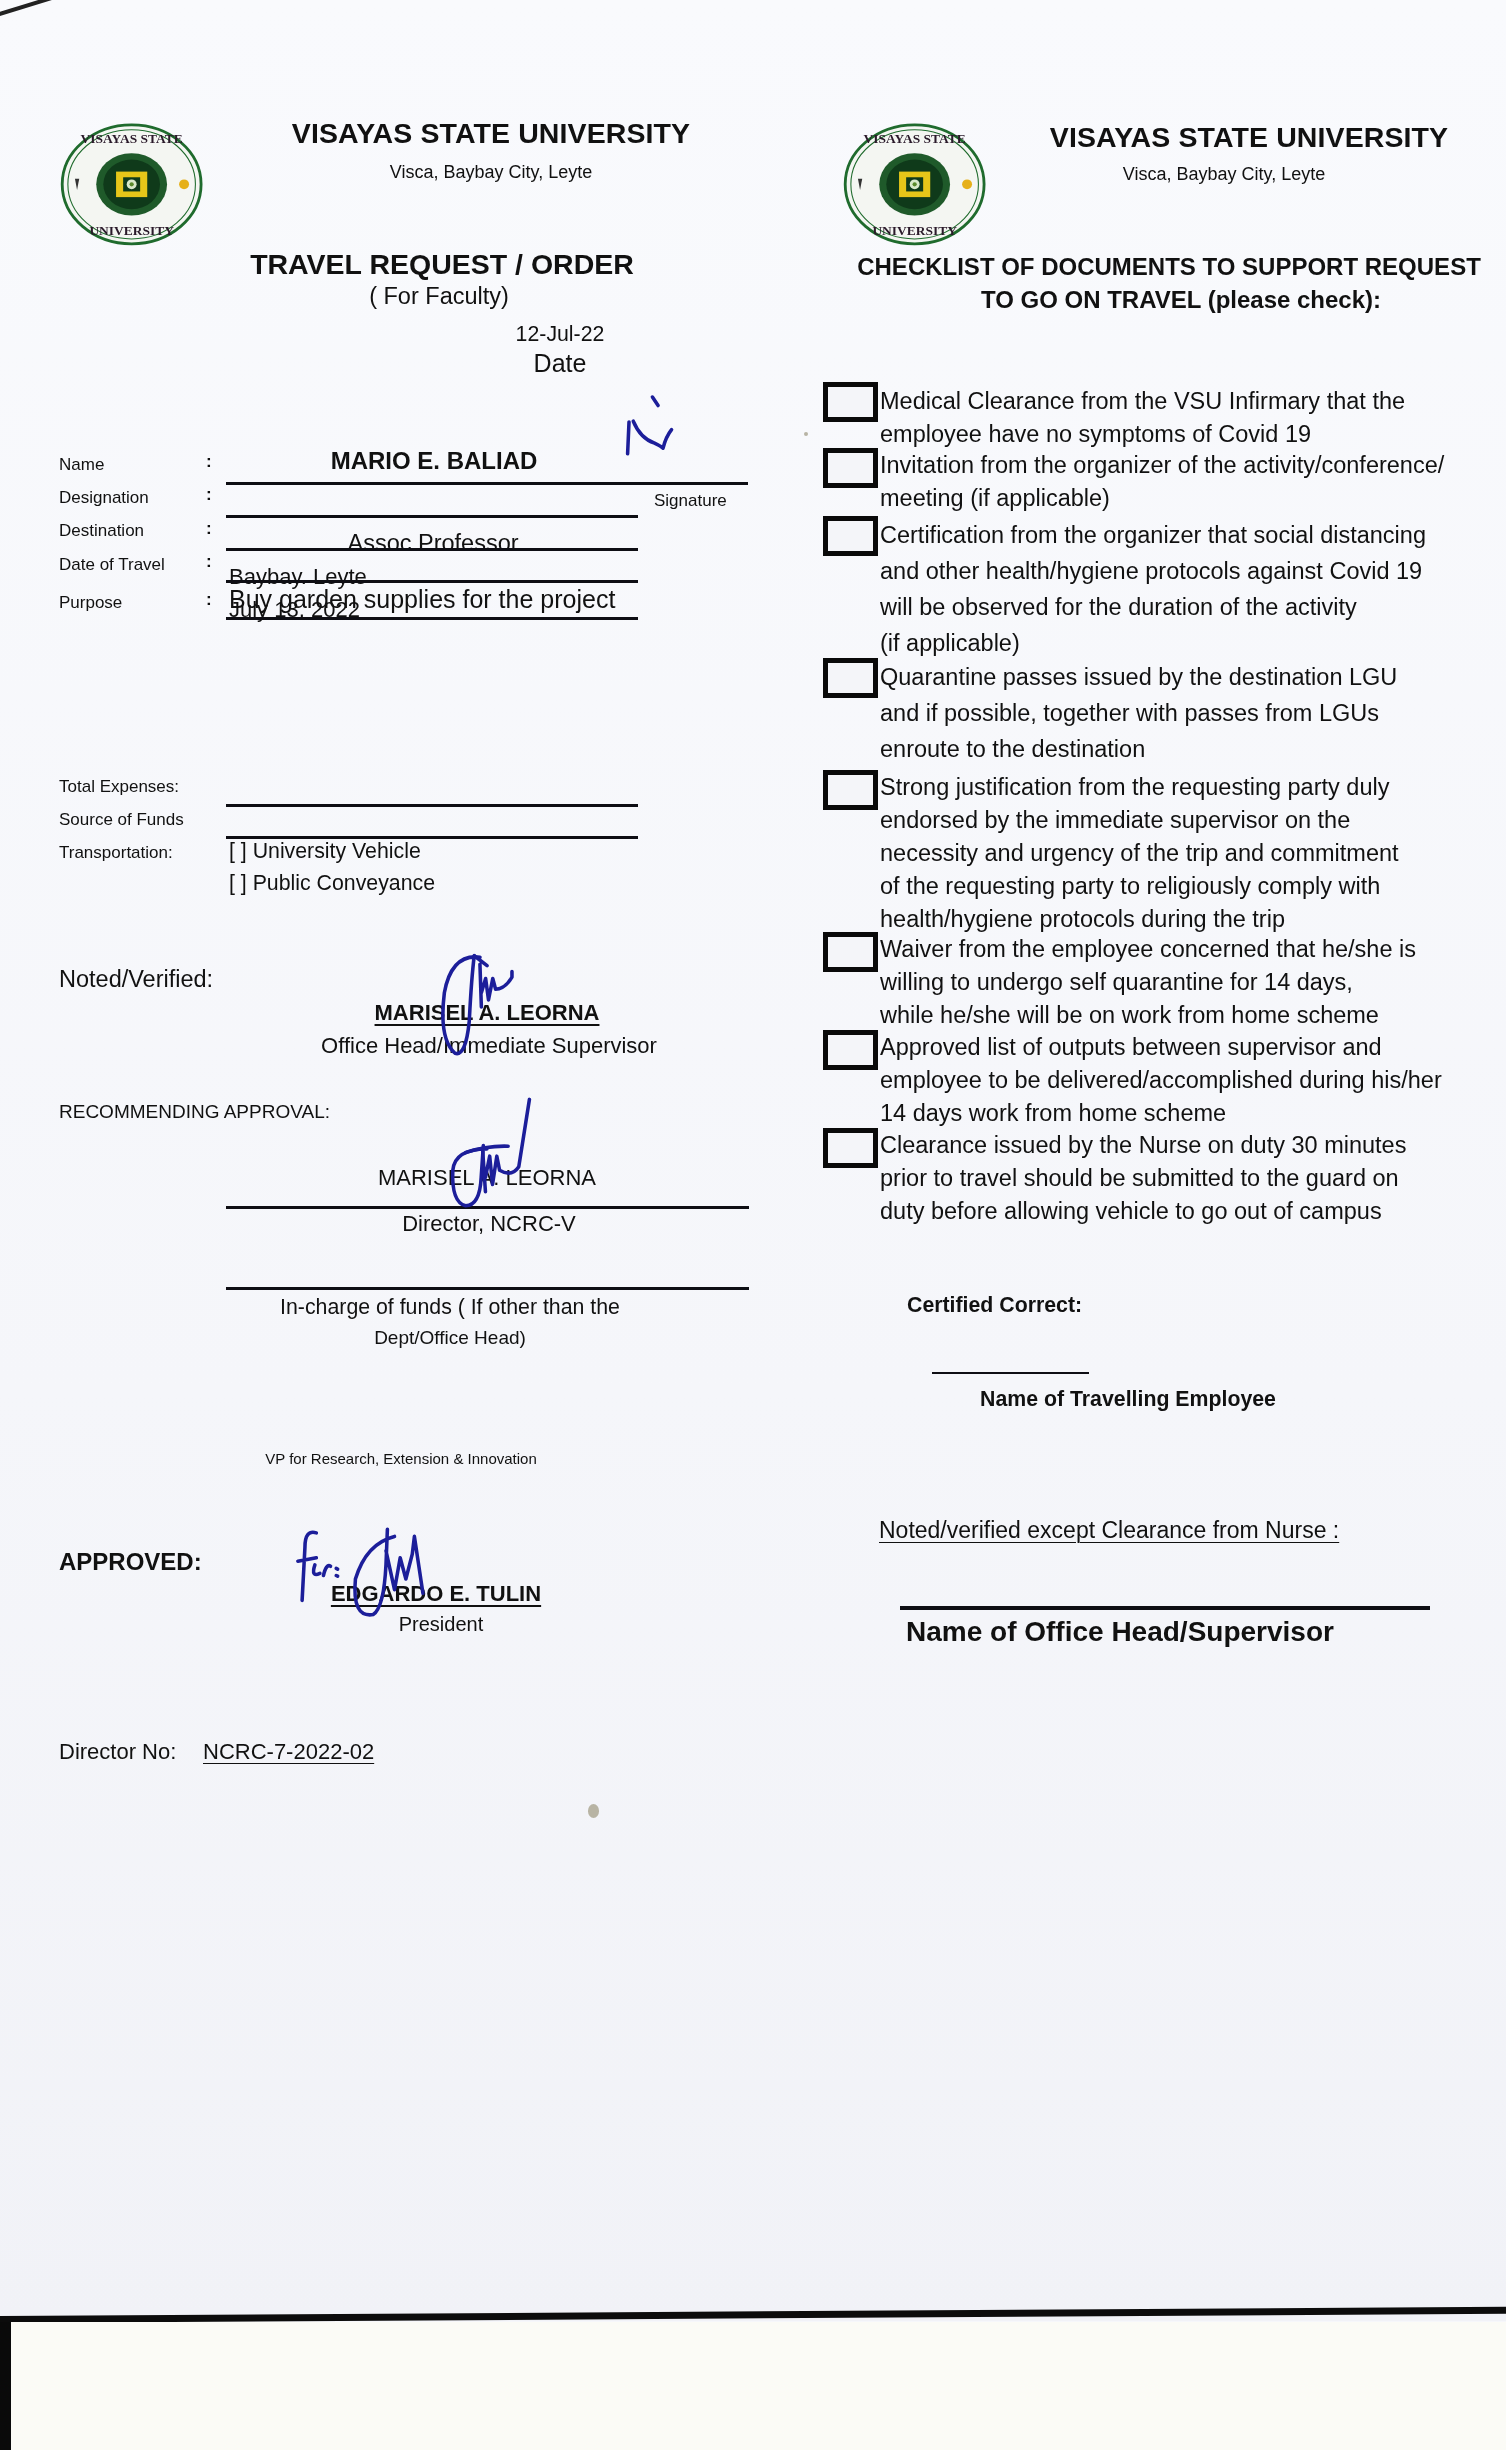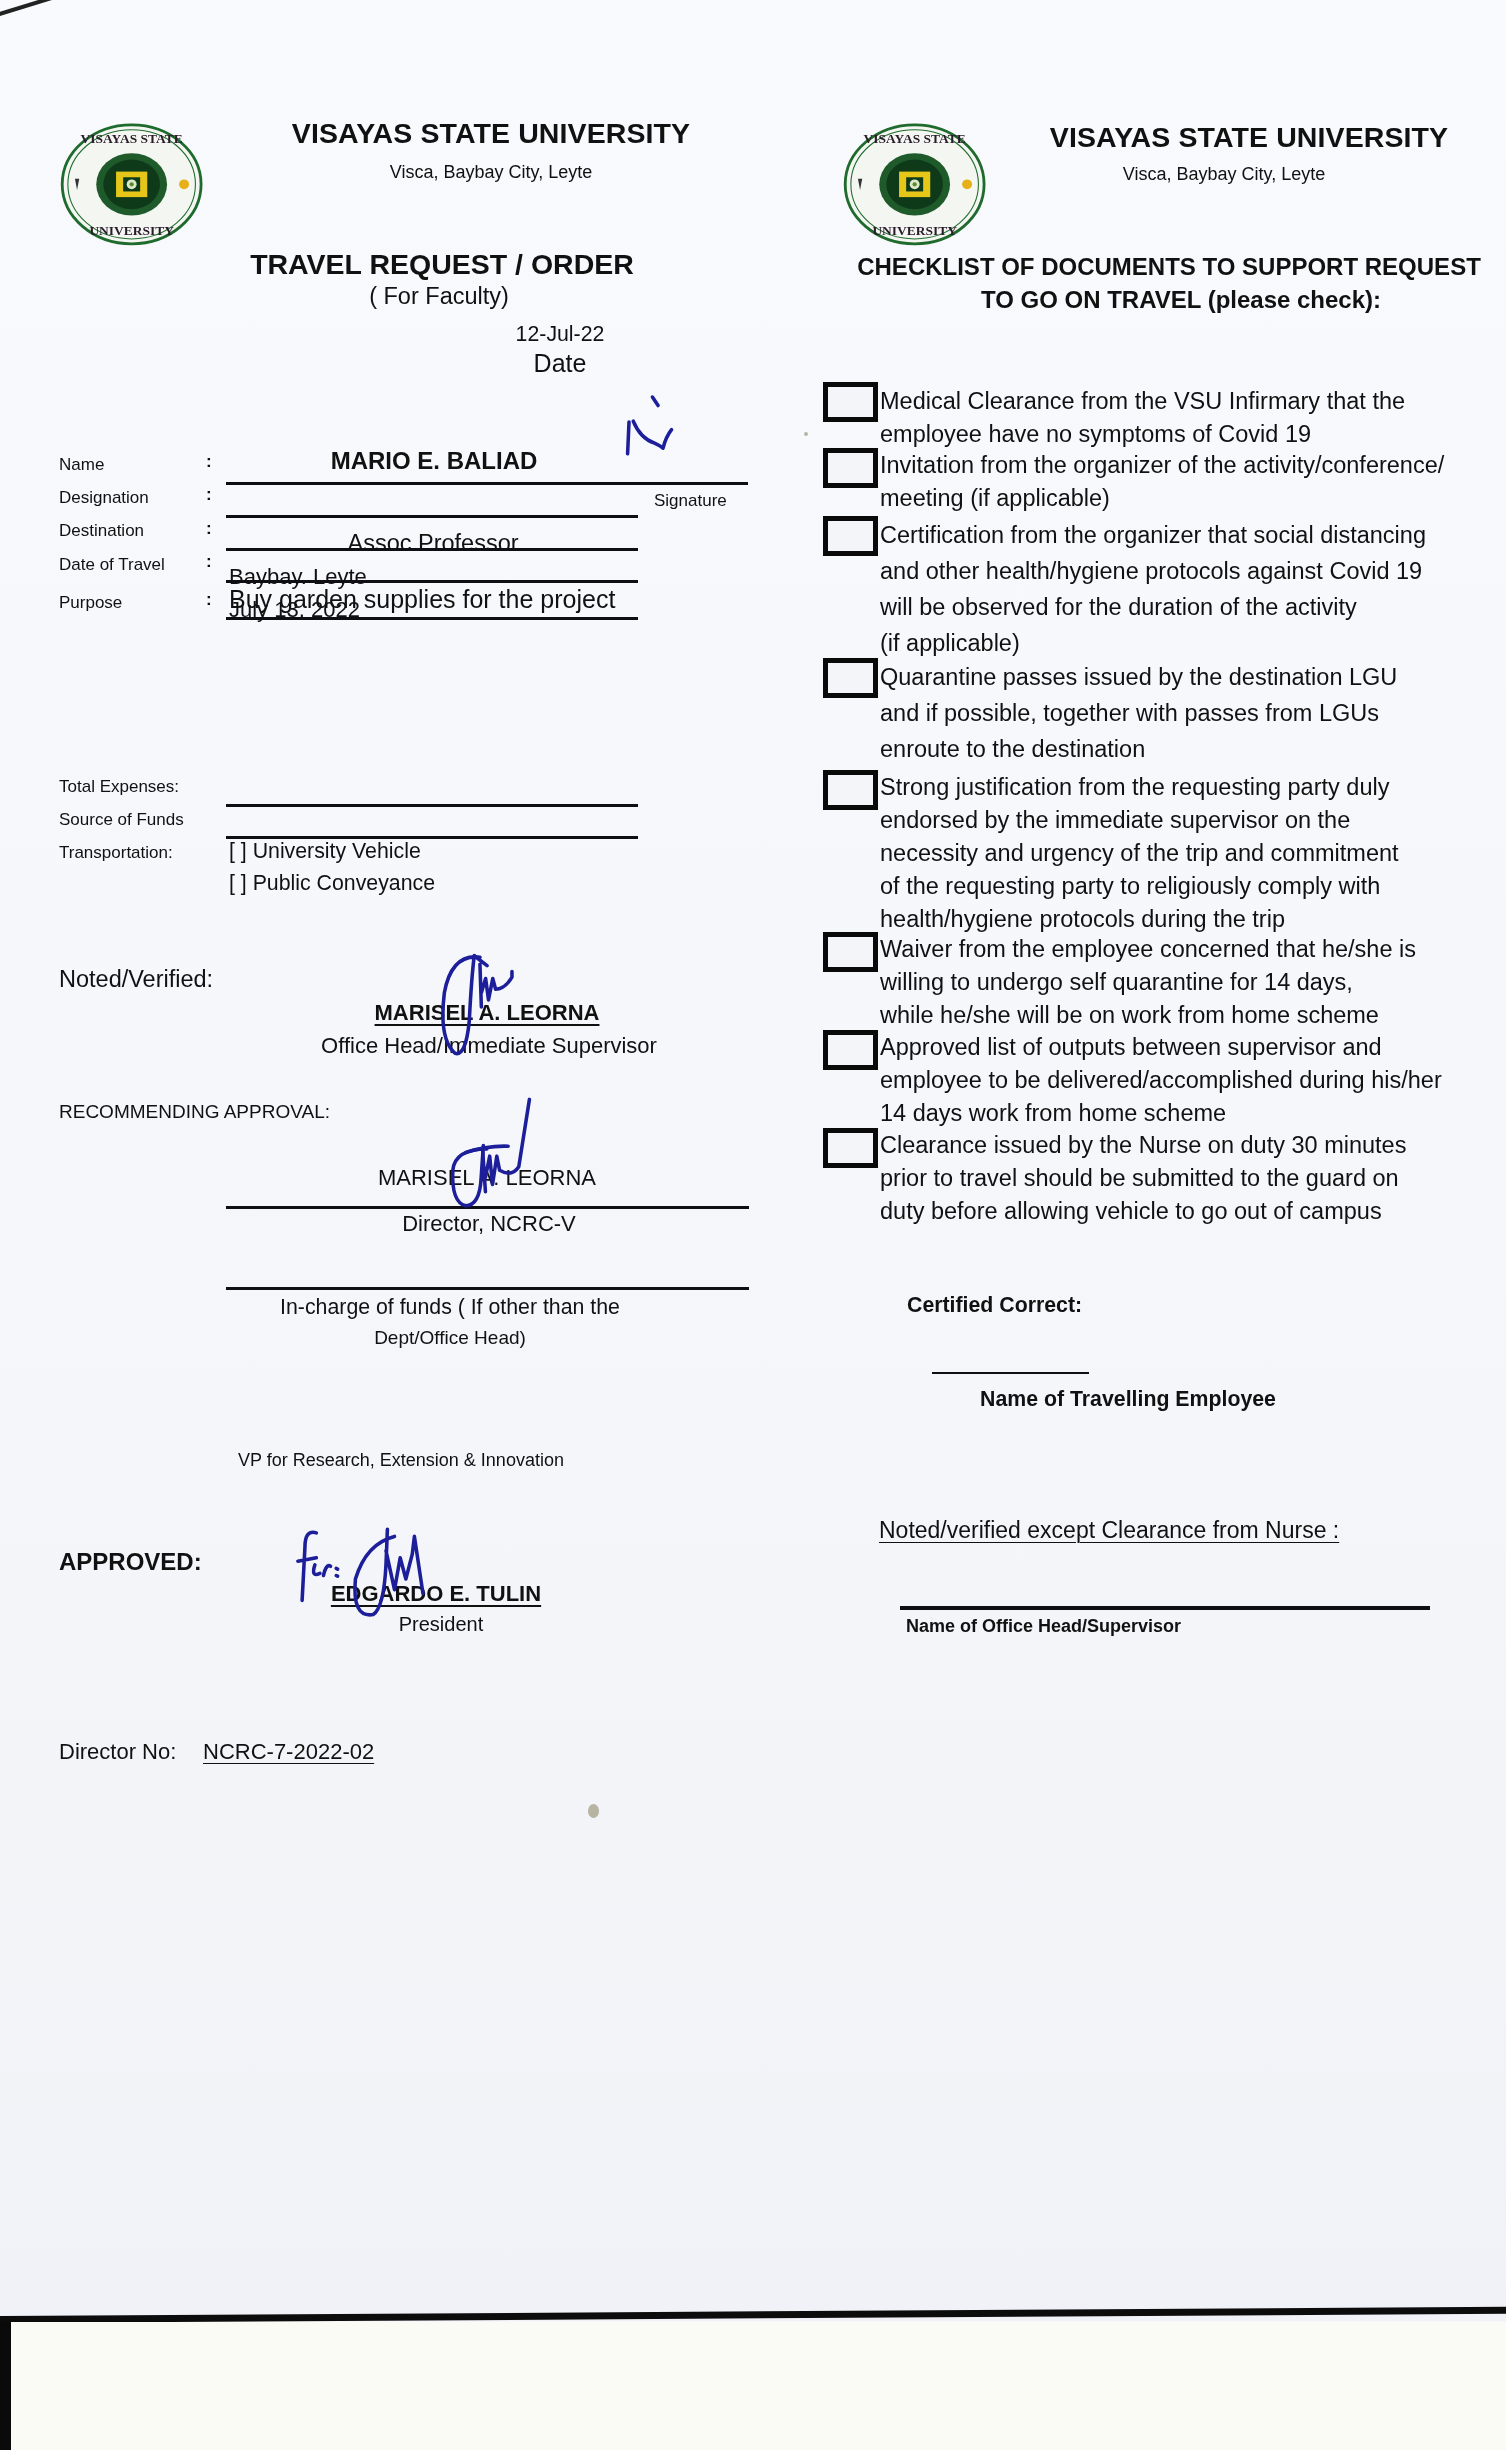--- a/index.html
+++ b/index.html
@@ -135,21 +135,21 @@
 <div class="abs center" style="left:489px; top:1211px; font-size:22px;">Director, NCRC-V</div>
 <svg class="sig" style="left:423px; top:1078px; width:149px; height:135px;" viewBox="0 0 210 190">
   <path d="M90 100 Q45 100 42 130 Q40 175 60 180 Q80 180 82 140 Q84 110 85 95"></path>
   <path d="M60 105 Q90 95 120 96 M84 100 L88 160 M88 140 L94 110 L98 150 L104 110 L108 130 Q125 140 135 125 L150 30"></path>
 </svg>
 
 <div class="hr" style="left:226px; top:1287px; width:523px;"></div>
 <div class="abs center" style="left:450px; top:1295px; font-size:21.3px;">In-charge of  funds ( If other than the</div>
 <div class="abs center" style="left:450px; top:1327px; font-size:19px;">Dept/Office Head)</div>
 
-<div class="abs center" style="left:401px; top:1450px; font-size:18px;">VP for Research, Extension &amp; Innovation</div>
+<div class="abs center" style="left:401px; top:1450px; font-size:15px;">VP for Research, Extension &amp; Innovation</div>
 
 <div class="abs bold" style="left:59px; top:1548px; font-size:24px;">APPROVED:</div>
 <div class="abs center bold uline" style="left:436px; top:1581px; font-size:22px;">EDGARDO E. TULIN</div>
 <div class="abs center" style="left:441px; top:1613px; font-size:20px;">President</div>
 <svg class="sig" style="left:295px; top:1522px; width:199px; height:107px;" viewBox="0 0 280 150">
   <path d="M30 15 Q14 10 14 35 L10 110 M4 55 L30 50 M28 60 Q22 78 35 72 M40 75 Q44 58 50 62 M58 65 L60 66 M58 75 L60 76"></path>
   <path d="M140 20 Q100 30 85 80 Q80 135 110 130 Q125 120 128 60 L130 10 M128 40 L140 95 L148 50 L156 80 L165 45 L168 20 M168 20 L180 100"></path>
 </svg>
 
 <div class="abs" style="left:59px; top:1739px; font-size:22px;">Director No:</div>
@@ -226,17 +226,17 @@
 prior to travel should be submitted to the guard on
 duty before allowing vehicle to go out of campus</div>
 </div>
 
 <div class="abs bold" style="left:907px; top:1293px; font-size:21.3px;">Certified Correct:</div>
 <div class="hr" style="left:932px; top:1372px; width:157px; height:2.1px;"></div>
 <div class="abs center bold" style="left:1128px; top:1387px; font-size:21.3px;">Name of Travelling Employee</div>
 
 <div class="abs uline" style="left:879px; top:1517px; font-size:23px; text-decoration-thickness:1.4px;">Noted/verified except Clearance from Nurse :</div>
 <div class="hr" style="left:900px; top:1606px; width:530px; height:4.3px;"></div>
-<div class="abs bold" style="left:906px; top:1616px; font-size:18px;">Name of Office Head/Supervisor</div>
+<div class="abs bold" style="left:906px; top:1616px; font-size:28px;">Name of Office Head/Supervisor</div>
 
 <div class="dust" style="left:588px; top:1804px; width:11.4px; height:14.2px;"></div>
 <div class="dust" style="left:804px; top:432px; width:4.3px; height:4.3px;"></div>
 
 
 </body></html>

